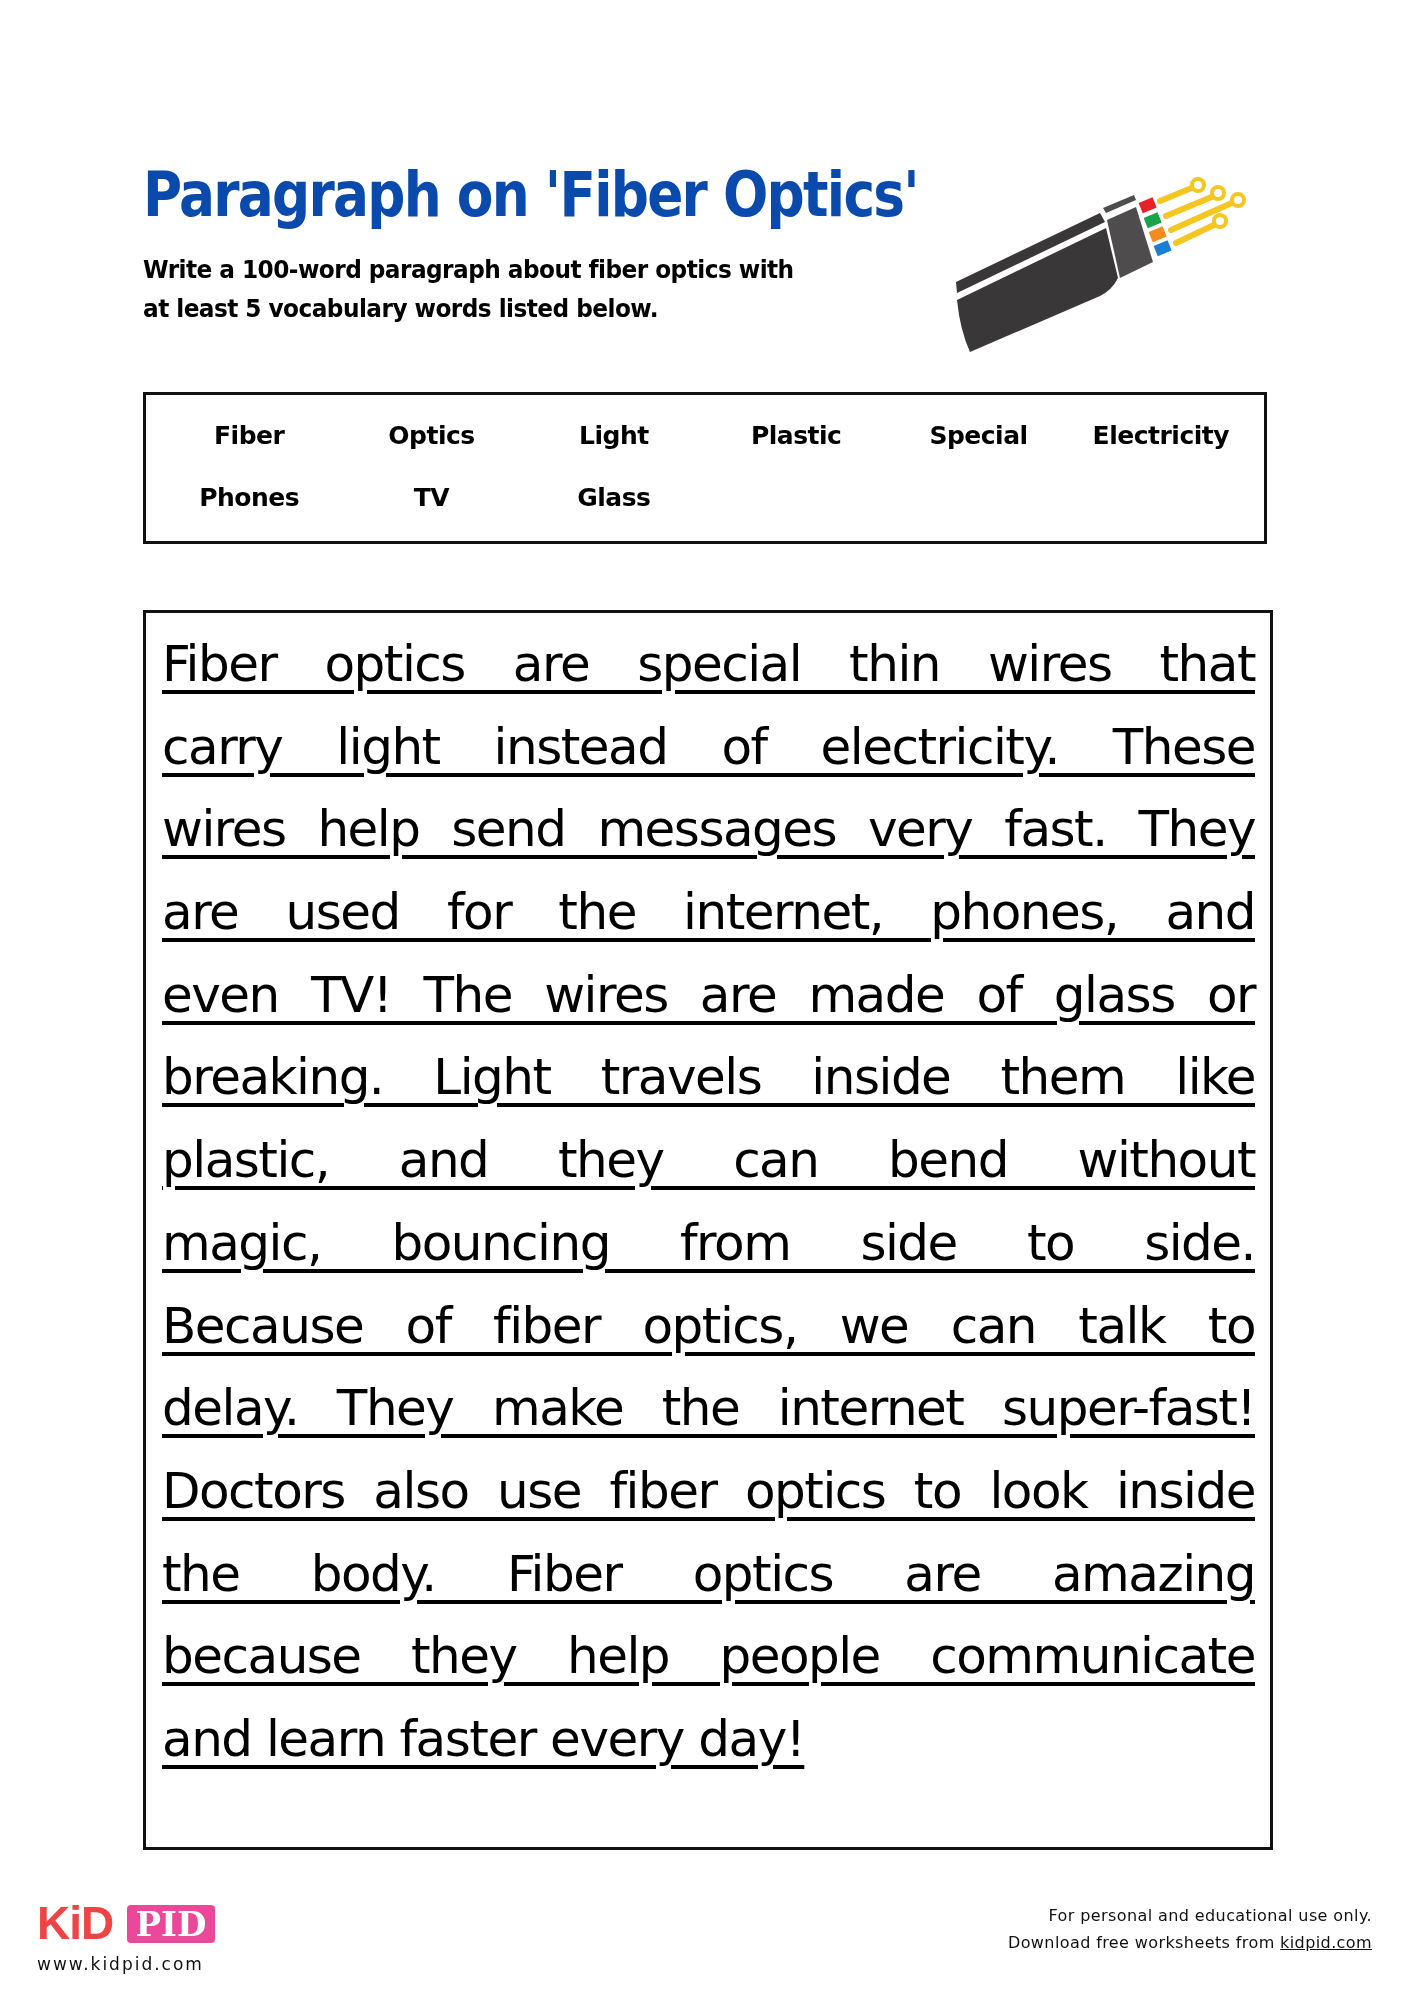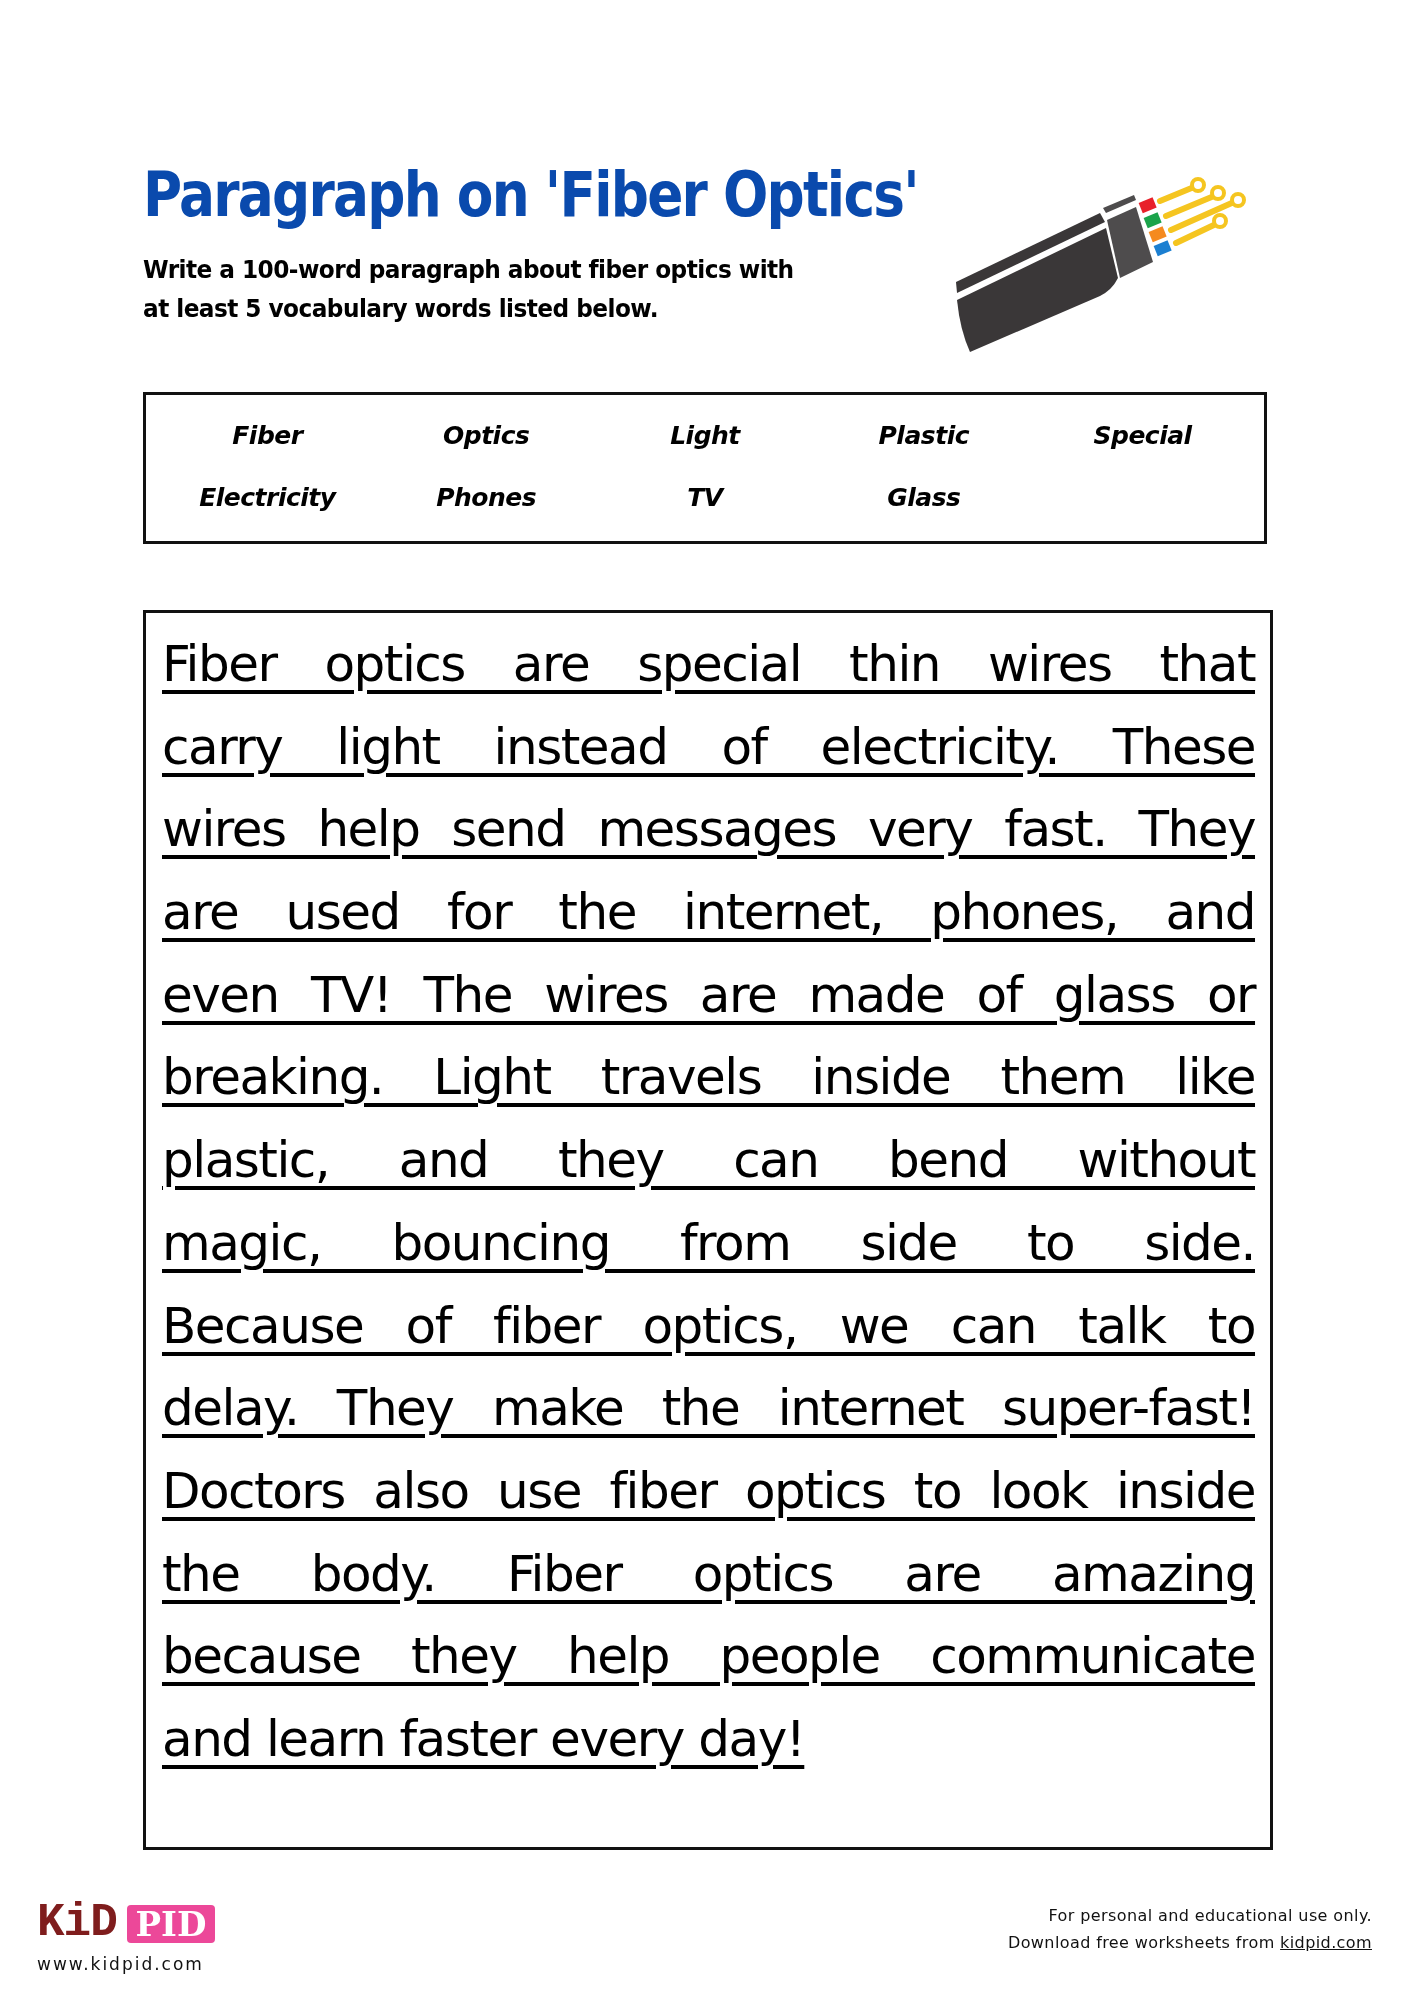--- a/index.html
+++ b/index.html
@@ -22,22 +22,22 @@
   .subtitle span { display: block; white-space: nowrap; }
 
   .cable { position: absolute; left: 940px; top: 160px; width: 330px; height: 200px; }
 
   .vocab-box {
     position: absolute; left: 143px; top: 392px; width: 1124px; height: 152px;
     border: 3px solid #111; box-sizing: border-box;
   }
   .vocab-grid {
     position: absolute; left: 0; top: 0; width: 100%; height: 100%;
-    display: grid; grid-template-columns: repeat(5, 1fr);
-    grid-template-rows: 62px 62px; padding: 24px 12px 0 12px; box-sizing: border-box; font-style: italic;
+    display: grid; grid-template-columns: repeat(6, 1fr);
+    grid-template-rows: 62px 62px; padding: 24px 12px 0 12px; box-sizing: border-box;
   }
   .vocab-word {
     text-align: center; font-family: "DejaVu Sans", sans-serif;
     font-weight: bold; font-size: 25px; line-height: 34px; letter-spacing: -0.5px;
   }
 
   .para-box {
     position: absolute; left: 143px; top: 610px; width: 1130px; height: 1240px;
     border: 3px solid #111; box-sizing: border-box;
   }
@@ -49,22 +49,22 @@
     font-family: "DejaVu Sans", sans-serif; font-weight: normal;
     font-size: 50px; letter-spacing: -1.5px;
     text-align: justify; text-align-last: justify;
     text-decoration: underline; text-decoration-thickness: 4px; text-underline-offset: 9px;
     white-space: nowrap; overflow: visible;
   }
   .para-line.last { text-align-last: left; }
 
   .logo { position: absolute; left: 37px; top: 1900px; width: 190px; height: 80px; }
   .logo-kid {
-    position: absolute; left: 0; top: 0; font-family: Liberation Mono, monospace; font-weight: bold;
-    font-size: 46px; line-height: 46px; color: #7f1d1d; letter-spacing: -1px;
+    position: absolute; left: 0; top: 0; font-family: Liberation Sans, sans-serif; font-weight: bold;
+    font-size: 46px; line-height: 46px; color: #ef4444; letter-spacing: -1px;
   }
   .logo-pid-box {
     position: absolute; left: 90px; top: 5px; width: 88px; height: 38px; background: #ec4899; border-radius: 4px;
   }
   .logo-pid {
     position: absolute; left: 0; top: 0; width: 100%; text-align: center;
     font-family: "DejaVu Serif", serif; font-weight: bold; font-size: 34px; line-height: 38px; color: #fff;
   }
   .logo-url {
     position: absolute; left: 0; top: 54px; font-family: "DejaVu Sans", sans-serif;

